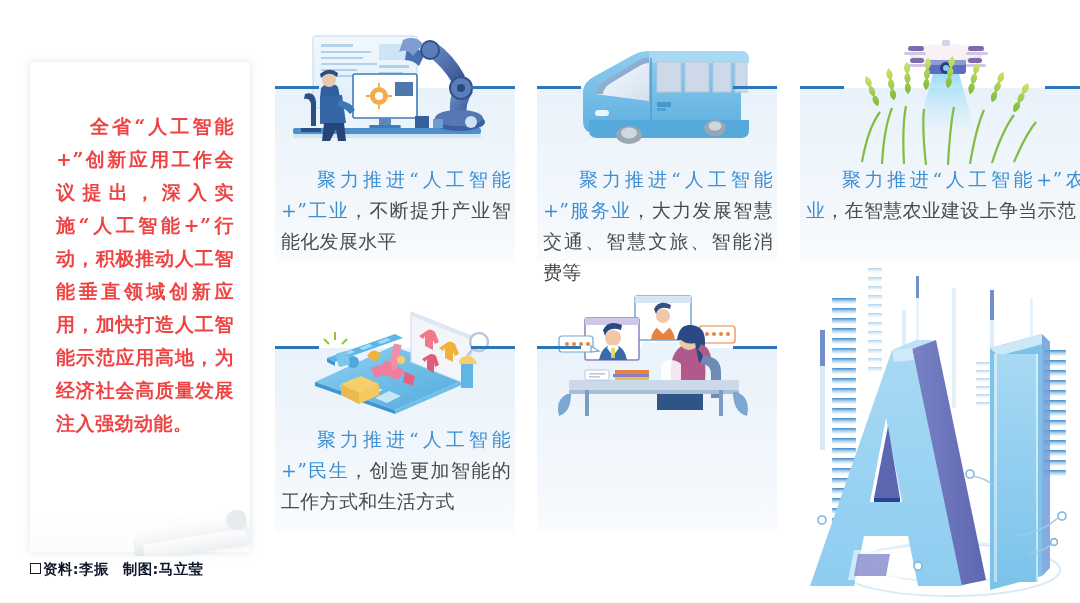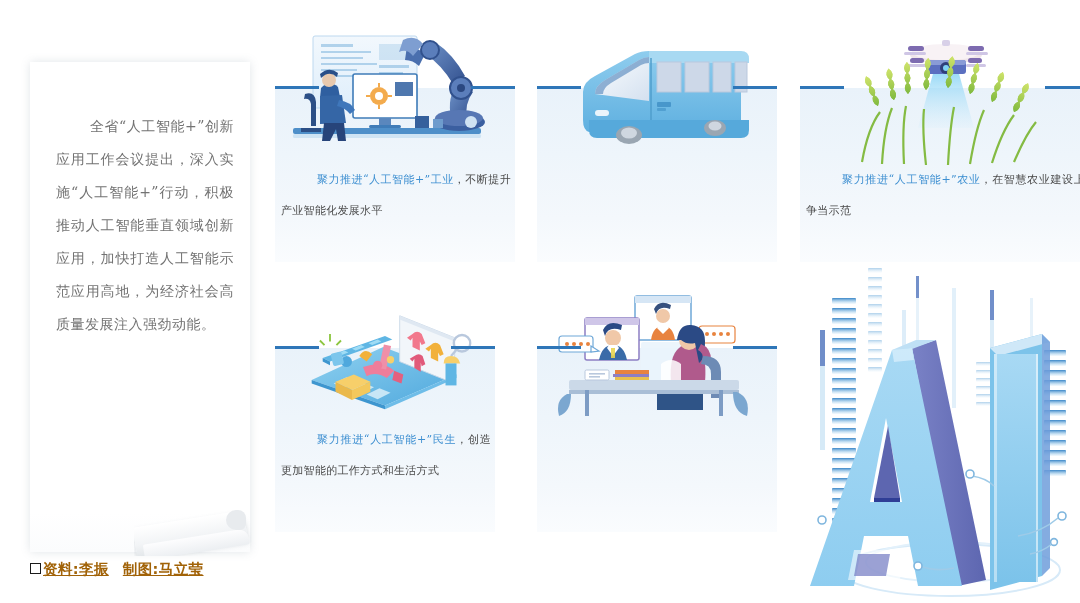--- a/index.html
+++ b/index.html
@@ -20,23 +20,24 @@
     box-shadow: 0 0 10px rgba(120,135,150,.22);
     border-radius:2px;
   }
   .note:before{
     content:""; position:absolute; left:0; top:0; right:0; bottom:0;
     background:linear-gradient(180deg,#ffffff 0%,#ffffff 92%,#fbfcfd 100%);
   }
   .note-text {
     position:absolute; left:26px; right:16px; top:48px;
     font-family:"DejaVu Serif","Liberation Serif",serif;
-    font-size:14px; line-height:33px; color:#737373;
+    font-size:19px; line-height:33px; color:#ef4444;
     text-indent:34px; letter-spacing:.5px; text-align:justify;
     white-space:normal;
+    font-weight:bold;
   }
   
   .note-curl{
     position:absolute; right:-2px; bottom:-4px; width:118px; height:62px;
     overflow:hidden; pointer-events:none;
   }
   .note-curl .c1{
     position:absolute; right:4px; bottom:16px; width:112px; height:30px;
     background:linear-gradient(180deg,#ffffff 0%,#f2f4f6 60%,#e3e7ea 100%);
     transform: rotate(-9deg); transform-origin:100% 100%;
@@ -51,21 +52,21 @@
   }
   .note-curl .c3{
     position:absolute; right:6px; bottom:26px; width:20px; height:20px;
     background:#e8ebee; border-radius:50% 40% 30% 50%;
     filter:blur(.4px);
   }
 
   .credit {
     position:absolute; left:30px; top:560px;
     font-family:"DejaVu Sans","Liberation Sans",sans-serif;
-    font-size:14.5px; font-weight:700; color:#a16207; letter-spacing:.4px;text-decoration:underline;
+    font-size:14.5px; font-weight:700; color:#0f172a; letter-spacing:.4px;
   }
   .credit .sq{
     display:inline-block; width:11px; height:11px;
     border:1.6px solid #1b1b1b; margin-right:2px; vertical-align:baseline;
   }
   .credit .gap{ display:inline-block; width:14px; }
 
   
   .card { position:absolute; }
   .card .panel{
@@ -75,21 +76,21 @@
   .card .accent{ position:absolute; top:64px; left:0; right:0; height:3px; }
   .card .accent i{
     position:absolute; top:0; height:3px; width:44px; background:#2e76b8; display:block;
   }
   .card .accent i.l{ left:0; }
   .card .accent i.r{ right:0; }
   .card .art{ position:absolute; left:0; right:0; top:0; height:150px; }
   .card .cap{
     position:absolute; left:6px; right:4px;
     font-family:"DejaVu Serif","Liberation Serif",serif;
-    font-size:11px; line-height:31px; color:#4a4a4a;
+    font-size:19px; line-height:31px; color:#4a4a4a;
     text-indent:36px; text-align:justify; letter-spacing:.3px;
   }
   .card .cap b{ color:#3d8fd1; font-weight:400; }
 
   
   .art svg{ display:block; width:100%; height:100%; }
 
   
   .ai-hero{ position:absolute; left:800px; top:250px; width:280px; height:353px; }
   .ai-hero svg{ display:block; width:100%; height:100%; }
@@ -235,20 +236,23 @@
 
         <rect x="58" y="88" width="14" height="6" rx="3" fill="#eaf4fb"></rect>
         <rect x="120" y="80" width="14" height="5" rx="1" fill="#3f8fc4" opacity=".8"></rect>
         <rect x="120" y="86" width="9" height="3" rx="1" fill="#3f8fc4" opacity=".6"></rect>
       </svg>
     </div>
     <div class="accent">
         <i class="l"></i>
         <i class="r"></i>
       </div>
+    <div class="cap" style="top:142px;">
+      <b>聚力推进“人工智能+”服务业</b><span>，大力发展智慧交通、智慧文旅、智能消费等</span>
+    </div>
   </div>
 
   <div class="card" id="card-agriculture" style="left:800px; top:22px; width:289px; height:240px;">
     <div class="panel"></div>
     <div class="art">
       <svg viewBox="0 0 245 150" xmlns="http://www.w3.org/2000/svg">
         <defs>
           <linearGradient id="beam" x1="0" y1="0" x2="0" y2="1">
             <stop offset="0" stop-color="#7fd0f5" stop-opacity=".85"></stop>
             <stop offset="1" stop-color="#bfe8fb" stop-opacity=".1"></stop>
@@ -333,21 +337,21 @@
     </div>
     <div class="accent">
         <i class="l"></i>
         <i class="r"></i>
       </div>
     <div class="cap" style="top:142px;">
       <b>聚力推进“人工智能+”农业</b><span>，在智慧农业建设上争当示范</span>
     </div>
   </div>
 
-  <div class="card" id="card-livelihood" style="left:275px; top:282px; width:220px; height:250px;padding-left:33px;">
+  <div class="card" id="card-livelihood" style="left:275px; top:282px; width:240px; height:250px;padding-left:33px;">
     <div class="panel"></div>
     <div class="art">
       <svg viewBox="0 0 240 150" xmlns="http://www.w3.org/2000/svg">
         <defs>
           <linearGradient id="iso1" x1="0" y1="0" x2="1" y2="1">
             <stop offset="0" stop-color="#8fd1f0"></stop>
               <stop offset="1" stop-color="#4fa8dd"></stop>
           </linearGradient>
         </defs>
 

